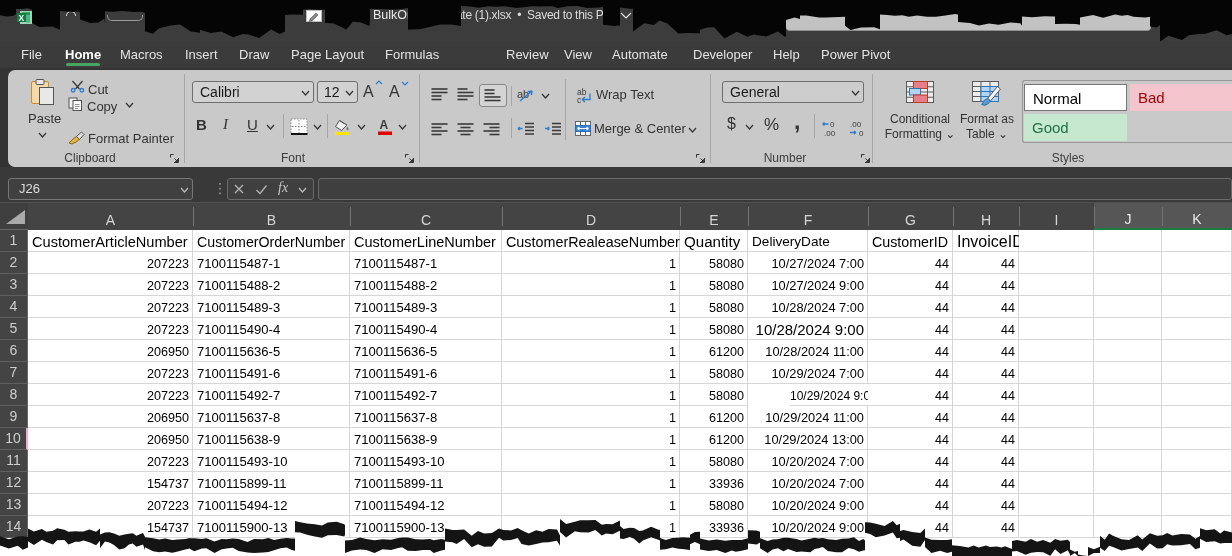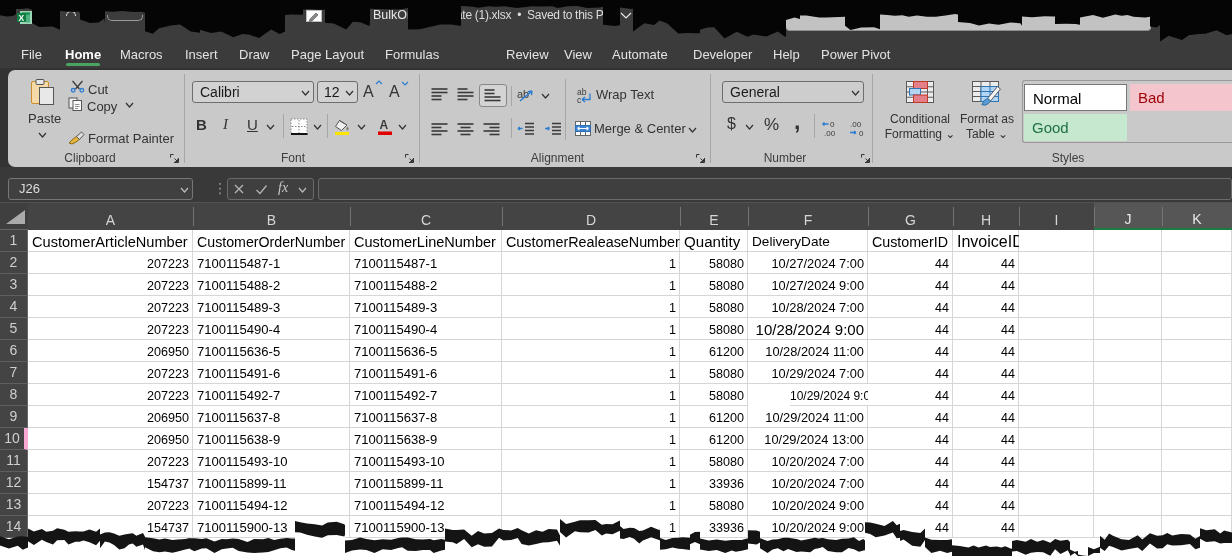--- a/index.html
+++ b/index.html
@@ -43,21 +43,20 @@
 <div class="mi" style="left:773px;top:42px;">Help</div>
 <div class="mi" style="left:821px;top:42px;">Power Pivot</div>
 <div style="position:absolute;left:0;top:68px;width:1232px;height:99px;background:#333;"></div>
 <div style="position:absolute;left:8px;top:70px;width:1224px;height:97px;background:#c9c9c9;border-radius:7px 0 0 7px;"></div>
 <div style="position:absolute;left:184px;top:74px;width:1px;height:89px;background:#a6a6a6;"></div>
 <div style="position:absolute;left:419px;top:74px;width:1px;height:89px;background:#a6a6a6;"></div>
 <div style="position:absolute;left:710px;top:74px;width:1px;height:89px;background:#a6a6a6;"></div>
 <div style="position:absolute;left:872px;top:74px;width:1px;height:89px;background:#a6a6a6;"></div>
 <div style="position:absolute;left:24px;top:151px;width:132px;text-align:center;font-size:12px;color:#3d3d3d;">Clipboard</div>
 <div style="position:absolute;left:186px;top:151px;width:214px;text-align:center;font-size:12px;color:#3d3d3d;">Font</div>
-<div style="position:absolute;left:420px;top:151px;width:275px;text-align:center;font-size:12px;color:#3d3d3d;">Alignment</div>
 <div style="position:absolute;left:712px;top:151px;width:146px;text-align:center;font-size:12px;color:#3d3d3d;">Number</div>
 <div style="position:absolute;left:874px;top:151px;width:388px;text-align:center;font-size:12px;color:#3d3d3d;">Styles</div>
 <div style="position:absolute;left:170px;top:154px;">
       <svg width="9" height="9" viewBox="0 0 9 9" style="">
         <path d="M0.5,0.5 h3 M0.5,0.5 v3" stroke="#333" fill="none"></path>
         <path d="M8.5,4 v4.5 h-4.5" stroke="#333" fill="none"></path>
         <path d="M4.5,4.5 l3,3 M7.5,7.5 v-2.3 M7.5,7.5 h-2.3" stroke="#333" fill="none"></path>
       </svg>
     </div>
 <div style="position:absolute;left:405px;top:154px;">
@@ -402,21 +401,21 @@
 <div style="position:absolute;left:1162px;top:207px;width:1px;height:19px;background:#747474;"></div>
 <div class="rowhdr" style="top:230px;background:#444444;border-right:1px solid #666;">1</div>
 <div class="rowhdr" style="top:252px;background:#444444;border-right:1px solid #666;">2</div>
 <div class="rowhdr" style="top:274px;background:#444444;border-right:1px solid #666;">3</div>
 <div class="rowhdr" style="top:296px;background:#444444;border-right:1px solid #666;">4</div>
 <div class="rowhdr" style="top:318px;background:#444444;border-right:1px solid #666;">5</div>
 <div class="rowhdr" style="top:340px;background:#444444;border-right:1px solid #666;">6</div>
 <div class="rowhdr" style="top:362px;background:#444444;border-right:1px solid #666;">7</div>
 <div class="rowhdr" style="top:384px;background:#444444;border-right:1px solid #666;">8</div>
 <div class="rowhdr" style="top:406px;background:#444444;border-right:1px solid #666;">9</div>
-<div class="rowhdr" style="top:428px;background:#444444;border-right:4px solid #f9a8d4;">10</div>
+<div class="rowhdr" style="top:428px;background:#444444;border-right:2px solid #f9a8d4;">10</div>
 <div class="rowhdr" style="top:450px;background:#444444;border-right:1px solid #666;">11</div>
 <div class="rowhdr" style="top:472px;background:#444444;border-right:1px solid #666;">12</div>
 <div class="rowhdr" style="top:494px;background:#444444;border-right:1px solid #666;">13</div>
 <div class="rowhdr" style="top:516px;background:#444444;border-right:1px solid #666;">14</div>
 <div class="cell" style="left:28px;top:230px;width:165px;padding-left:4px;font-size:14.6px;">CustomerArticleNumber</div>
 <div class="cell" style="left:193px;top:230px;width:157px;padding-left:4px;font-size:14.2px;">CustomerOrderNumber</div>
 <div class="cell" style="left:350px;top:230px;width:152px;padding-left:4px;font-size:14.5px;">CustomerLineNumber</div>
 <div class="cell" style="left:502px;top:230px;width:178px;padding-left:4px;font-size:14.35px;">CustomerRealeaseNumber</div>
 <div class="cell" style="left:680px;top:230px;width:68px;padding-left:4px;font-size:15.1px;">Quantity</div>
 <div class="cell" style="left:748px;top:230px;width:120px;padding-left:4px;font-size:13.6px;">DeliveryDate</div>

